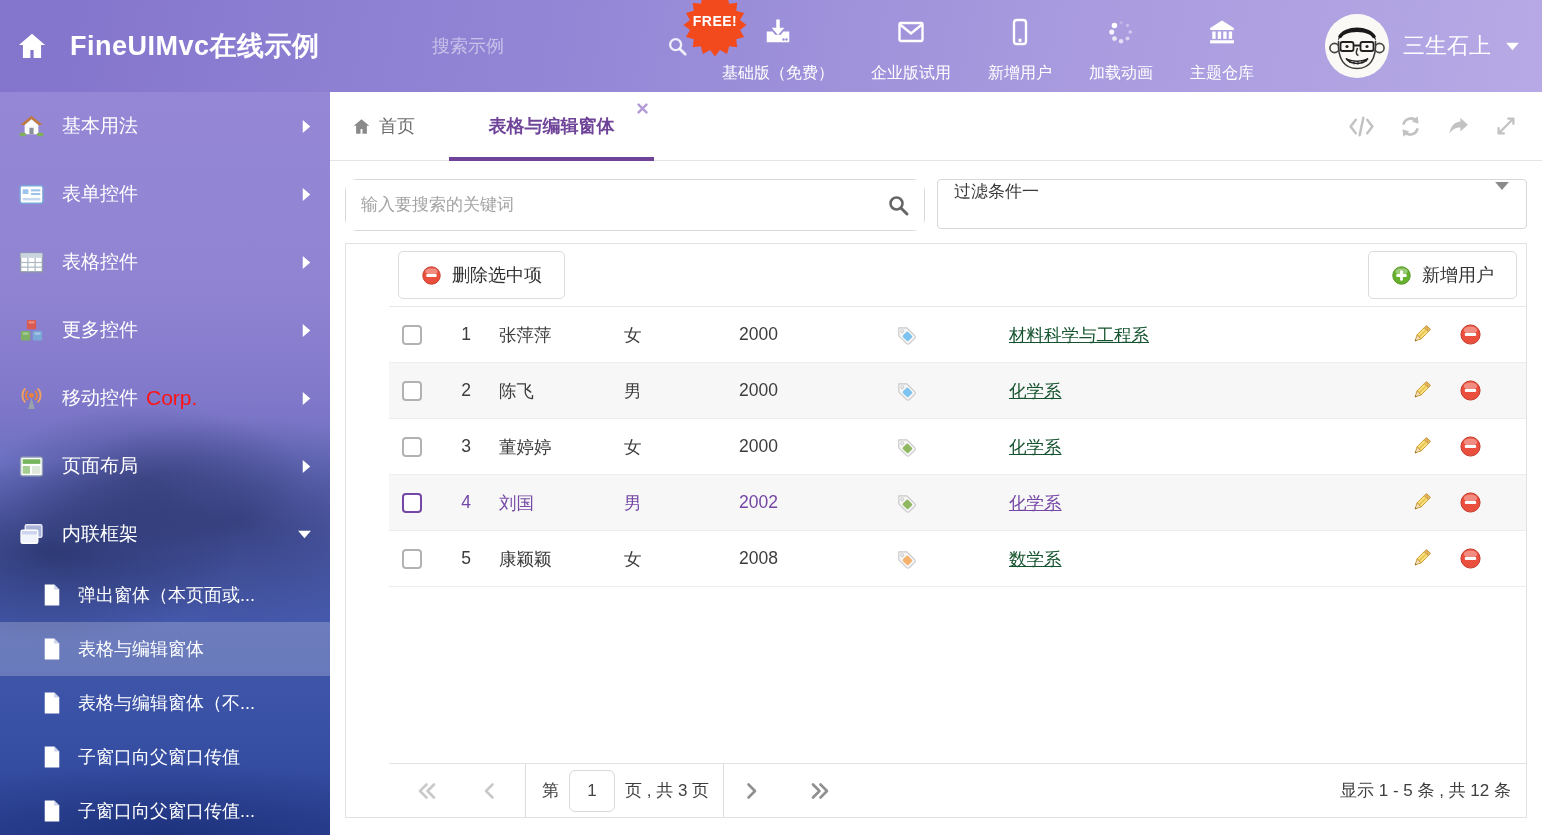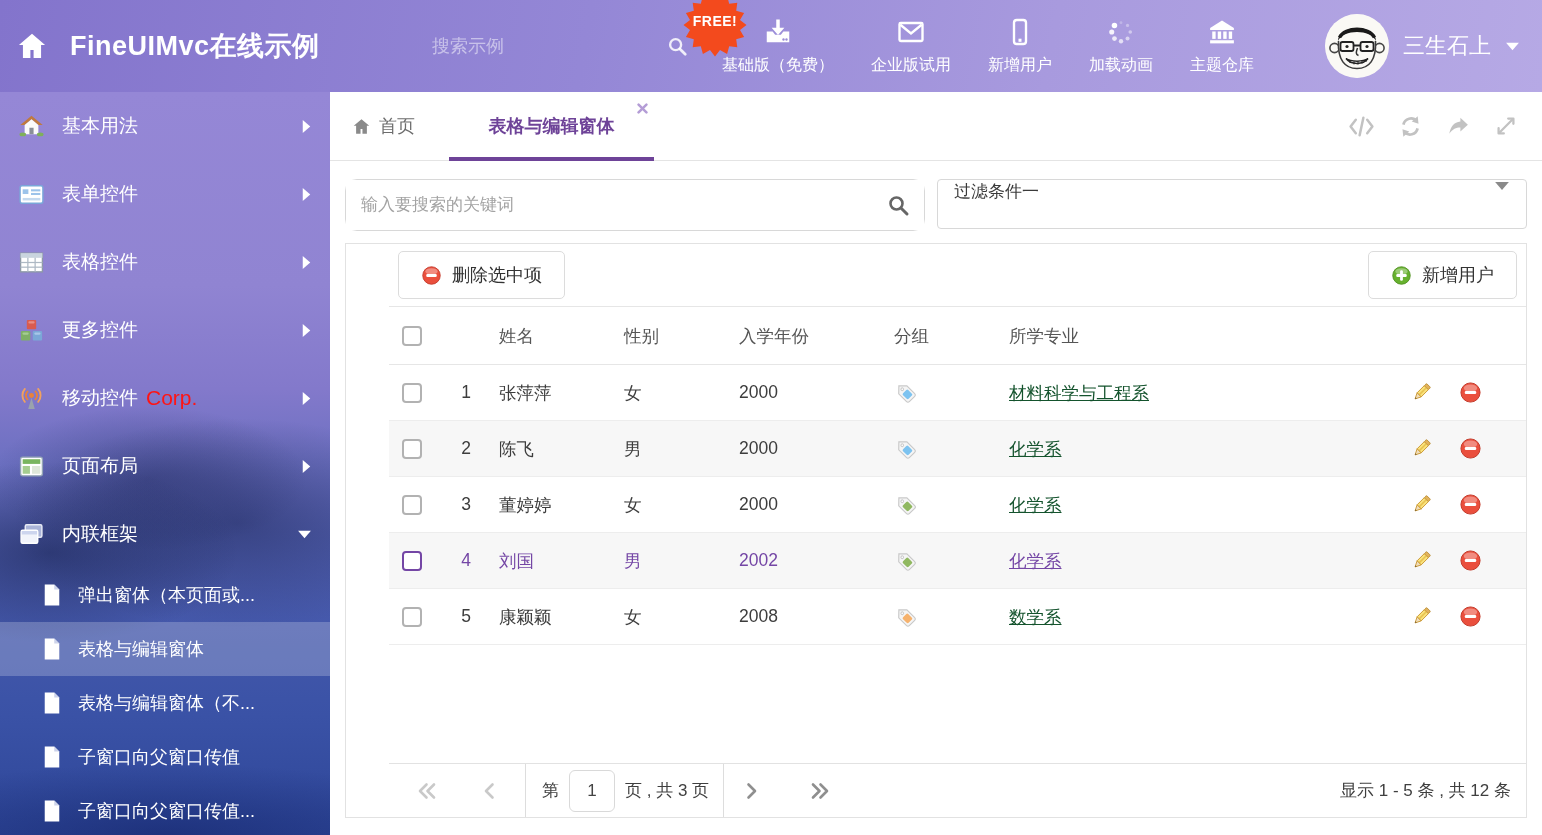--- a/index.html
+++ b/index.html
@@ -14,21 +14,21 @@
     background:linear-gradient(100deg,#8374cc 0%,#9487d6 38%,#a89ade 68%,#b6a9e5 100%);}
   .brand{position:absolute;left:16px;top:0;height:92px;display:flex;align-items:center;gap:22px;color:#fff;}
   .brand h1{margin:0;font-size:27px;font-weight:bold;color:#fff;letter-spacing:.5px;}
   .top-search{position:absolute;left:430px;top:26px;width:208px;height:40px;display:flex;align-items:center;color:rgba(255,255,255,.85);}
   .top-search input{flex:1;background:transparent;border:none;outline:none;color:#fff;font-size:18px;}
   .top-search input::placeholder{color:rgba(255,255,255,.5);}
   .free-badge{position:absolute;left:683px;top:-7px;width:64px;height:64px;}
   .free-badge .fb-text{position:absolute;left:0;top:20px;width:64px;text-align:center;
      color:#fff;font-size:14px;font-weight:bold;letter-spacing:.5px;}
   .top-nav{position:absolute;left:722px;top:17px;display:flex;gap:37px;}
-  .nav-item{display:flex;flex-direction:column;align-items:center;gap:8px;color:#fff;cursor:pointer;white-space:nowrap;}
+  .nav-item{display:flex;flex-direction:column;align-items:center;gap:16px;color:#fff;cursor:pointer;white-space:nowrap;}
   .nav-item .nav-label{font-size:16px;color:#fff;}
   .user-menu{position:absolute;right:22px;top:14px;display:flex;align-items:center;gap:14px;color:#fff;cursor:pointer;}
   .avatar{width:64px;height:64px;border-radius:50%;overflow:hidden;background:#faf9f5;}
   .user-name{font-size:22px;color:#fff;}
   .user-caret{color:#fff;}
 
   
   .sidebar{position:absolute;left:0;top:92px;width:330px;height:743px;overflow:hidden;
     background:
       radial-gradient(ellipse 270px 130px at 15% 62%, rgba(12,22,62,.50), rgba(12,22,62,0) 70%),
@@ -473,32 +473,20 @@
                 <circle cx="12" cy="12" r="10" fill="#67b12e" stroke="#4f9020"></circle>
                 <ellipse cx="12" cy="7.4" rx="7" ry="3.8" fill="rgba(255,255,255,0.35)"></ellipse>
                 <rect x="6" y="10.4" width="12" height="3.2" rx="1.4" fill="#fff"></rect>
                 <rect x="10.4" y="6" width="3.2" height="12" rx="1.4" fill="#fff"></rect>
               </svg>
             </span>
           <span>新增用户</span>
         </button>
       </div>
 
-      <div class="grid-row grid-head" id="grid-head">
-          <div class="cell cell-check">
-            <span class="checkbox"></span>
-          </div>
-          <div class="cell"></div>
-          <div class="cell">姓名</div>
-          <div class="cell">性别</div>
-          <div class="cell">入学年份</div>
-          <div class="cell">分组</div>
-          <div class="cell">所学专业</div>
-          <div class="cell"></div>
-        </div>
       <div id="grid-body">
           <div class="grid-row g-row">
             <div class="cell cell-check">
               <span class="checkbox"></span>
             </div>
             <div class="cell cell-num">1</div>
             <div class="cell">张萍萍</div>
             <div class="cell">女</div>
             <div class="cell">2000</div>
             <div class="cell">

